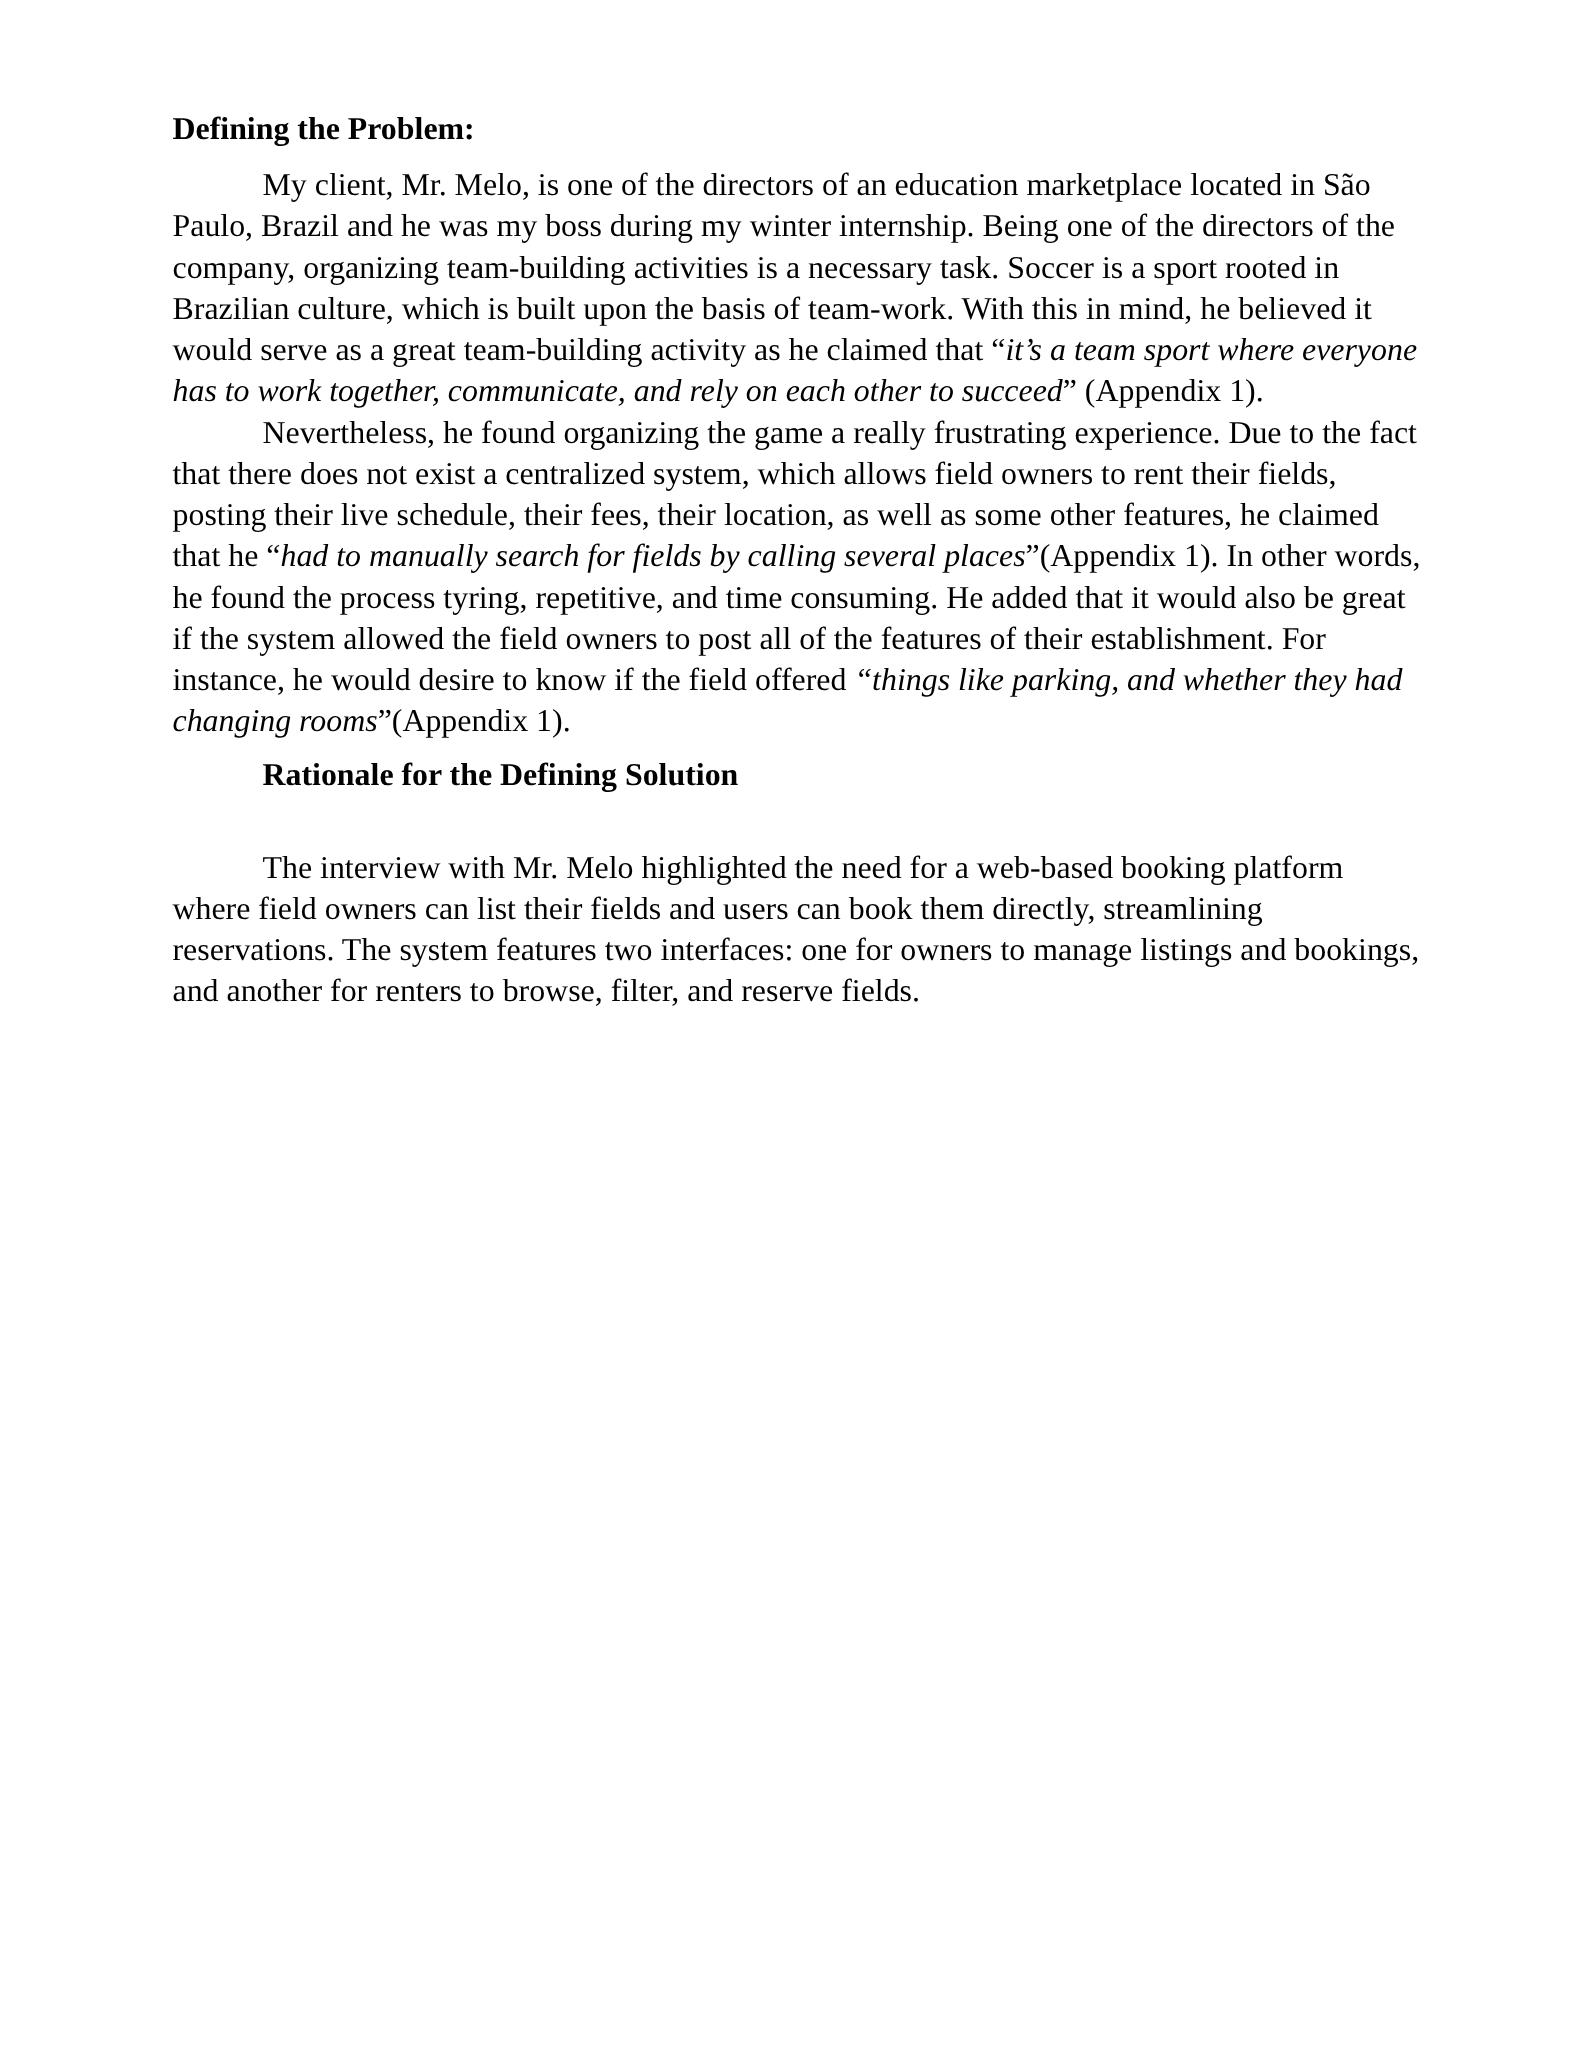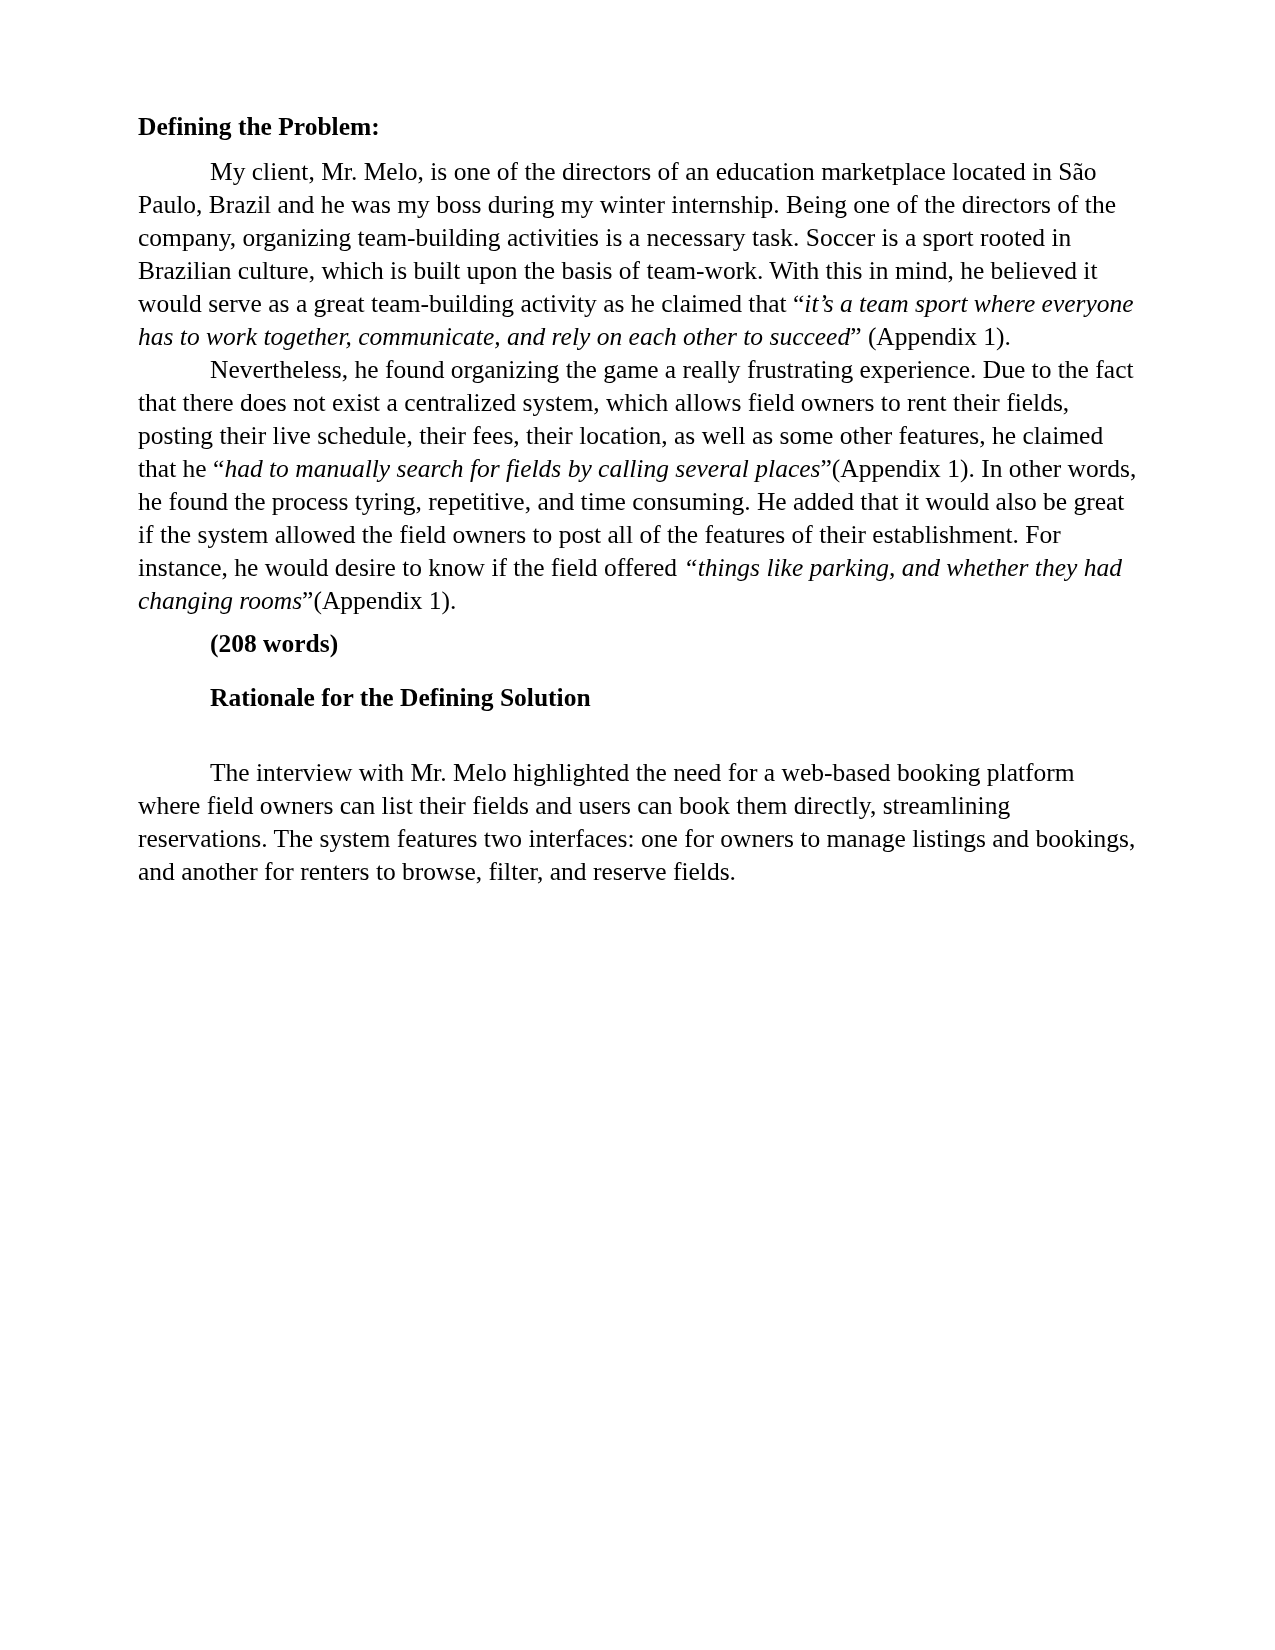--- a/index.html
+++ b/index.html
@@ -13,21 +13,21 @@
     font-family: "Liberation Serif", "DejaVu Serif", serif;
     color: #000000;
     overflow: hidden;
   }
   .page {
     position: relative;
     width: 1275px;
     height: 1650px;
     background: #ffffff;
     box-sizing: border-box;
-    padding: 100px 138px 0 138px;
+    padding: 76px 138px 0 138px;
   }
   .doc-body {
     font-size: 25.5px;
     line-height: 54.5px;
     text-align: left;
   }
   .heading {
     font-weight: bold;
     margin: 0;
     line-height: 54.5px;
@@ -55,21 +55,20 @@
     <div class="heading">Defining the Problem:</div>
 
     <p class="para">
       <span>My client, Mr. Melo, is one of the directors of an education marketplace located in São Paulo, Brazil and he was my boss during my winter internship. Being one of the directors of the company, organizing team-building activities is a necessary task. Soccer is a sport rooted in Brazilian culture, which is built upon the basis of team-work. With this in mind, he believed it would serve as a great team-building activity as he claimed that “</span><i>it’s a team sport where everyone has to work together, communicate, and rely on each other to succeed</i><span>” (Appendix 1).</span>
     </p>
 
     <p class="para">
       <span>Nevertheless, he found organizing the game a really frustrating experience. Due to the fact that there does not exist a centralized system, which allows field owners to rent their fields, posting their live schedule, their fees, their location, as well as some other features, he claimed that he “</span><i>had to manually search for fields by calling several places</i><span>”(Appendix 1). In other words, he found the process tyring, repetitive, and time consuming. He added that it would also be great if the system allowed the field owners to post all of the features of their establishment. For instance, he would desire to know if the field offered </span><i>“things like parking, and whether they had changing rooms</i><span>”(Appendix 1).</span>
     </p>
 
-    <div class="heading-indent">(208 words)</div>
 
     <div class="heading-indent">Rationale for the Defining Solution</div>
 
     <div class="gap-med"></div>
 
     <p class="para">
       <span>The interview with Mr. Melo highlighted the need for a web-based booking platform where field owners can list their fields and users can book them directly, streamlining reservations. The system features two interfaces: one for owners to manage listings and bookings, and another for renters to browse, filter, and reserve fields.</span>
     </p>
 
     <div class="gap-med"></div>

